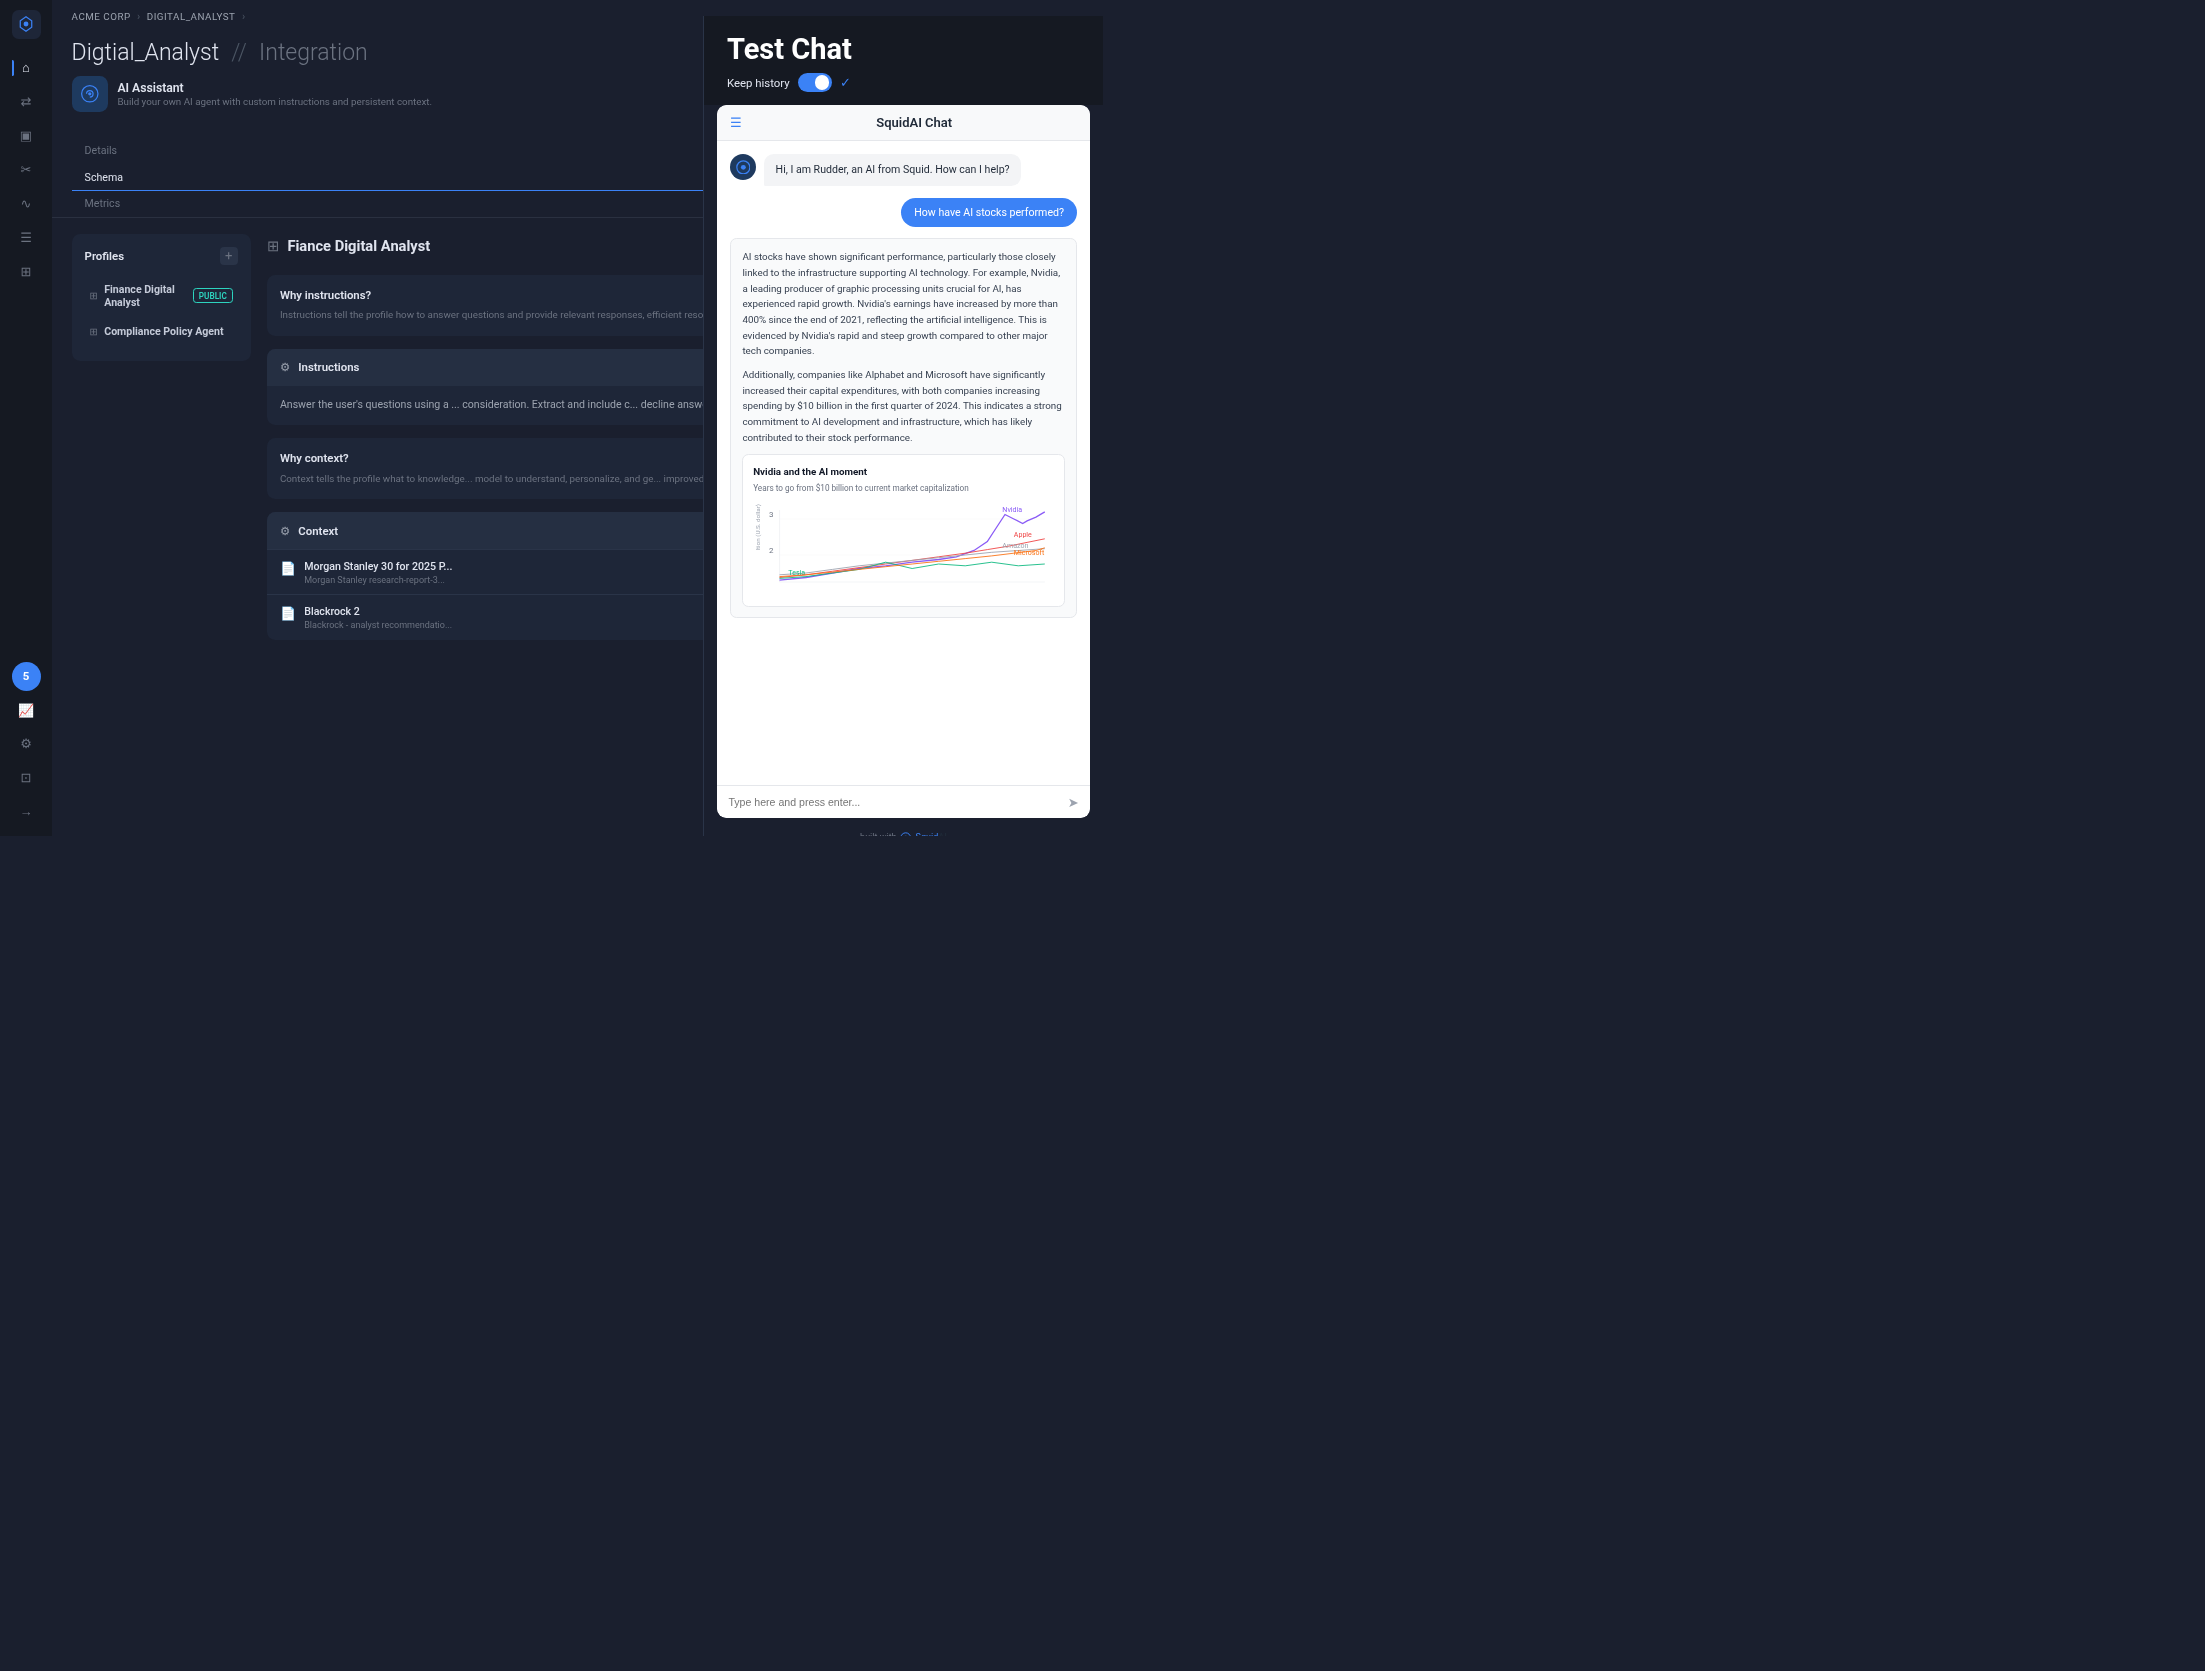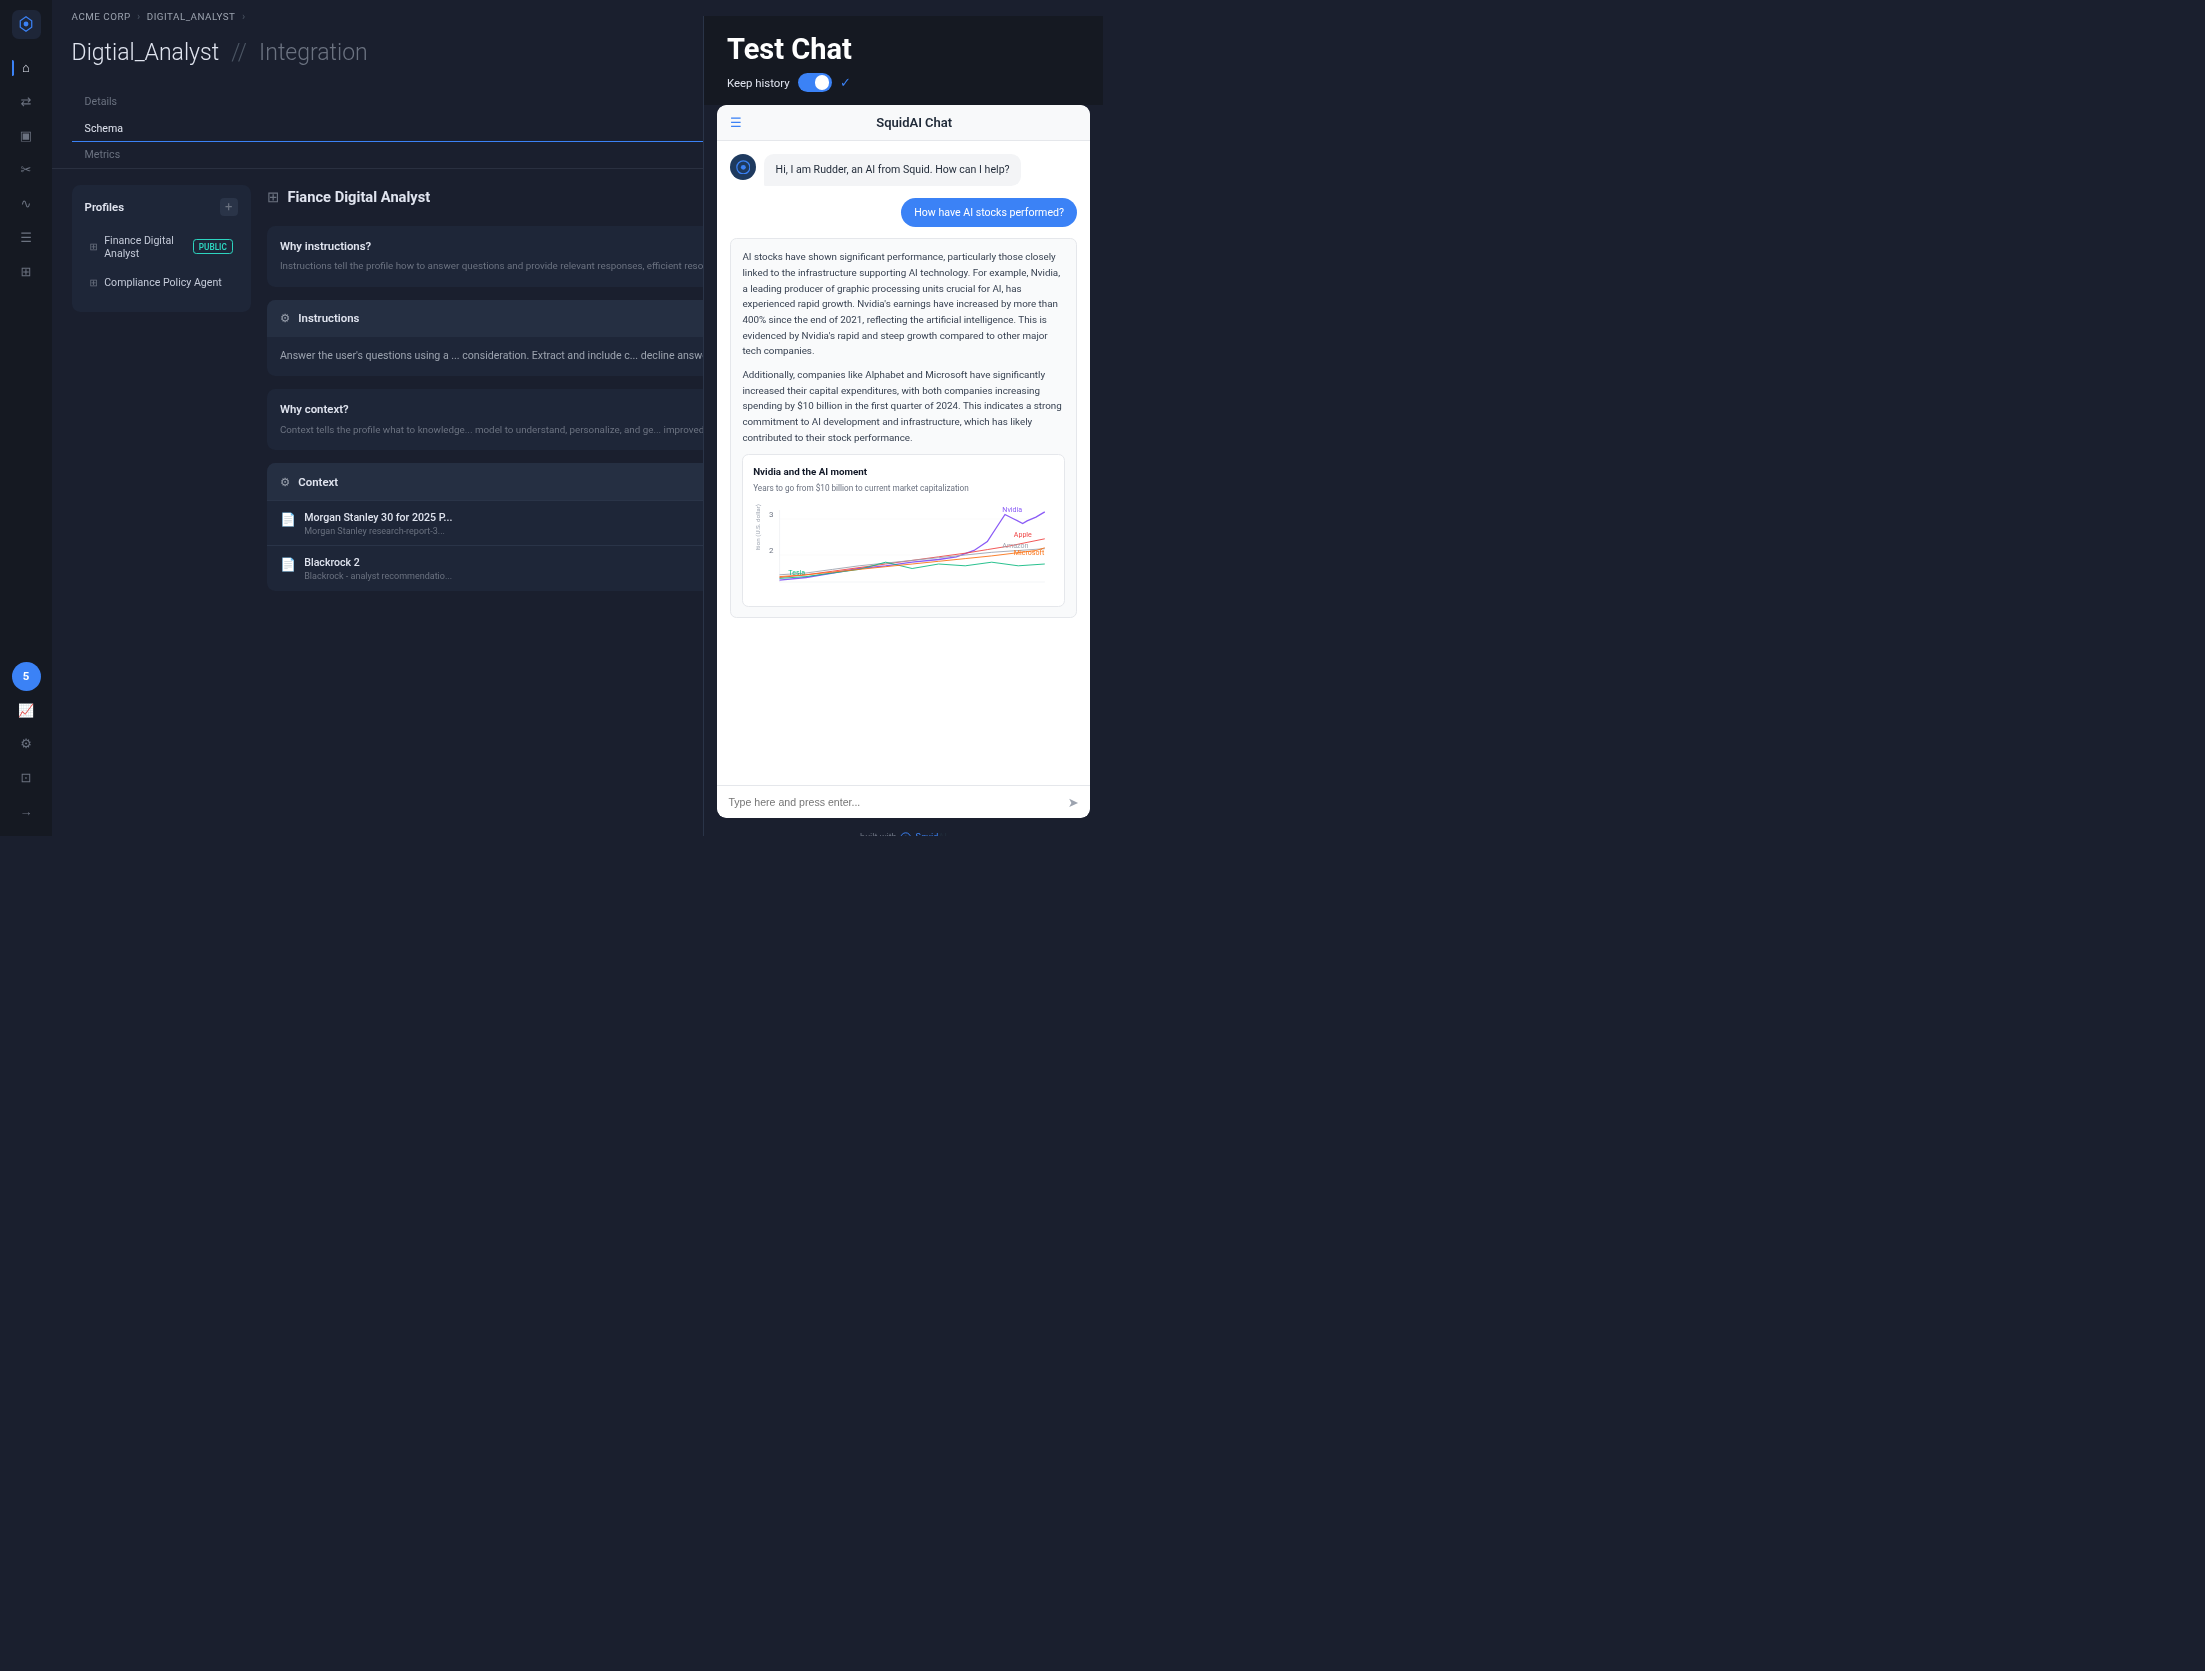--- a/index.html
+++ b/index.html
@@ -175,21 +175,21 @@
       display: flex;
       align-items: center;
       justify-content: space-between;
       padding: 6.5px 4.9px;
       border-radius: 4.9px;
       cursor: pointer;
       margin-bottom: 3.3px;
     }
     .profile-item-left { display: flex; align-items: center; gap: 6.5px; }
     .profile-item-icon { font-size: 9.8px; color: #6b7280; }
-    .profile-item-name { font-size: 10.6px; color: #c4cad8; }
+    .profile-item-name { font-size: 10.6px; color: #c4cad8; font-weight: bold; }
     .profile-badge {
       font-size: 8.2px;
       padding: 1.6px 4.9px;
       border-radius: 3.3px;
       border: 0.8px solid #2dd4bf;
       color: #2dd4bf;
       font-weight: 600;
     }
 
     
@@ -483,20 +483,33 @@
       <span class="topbar-sep">›</span>
     </div>
 
     <div class="page-header">
       <div class="page-title">
         <span>Digtial_Analyst</span>
         <span class="slash"> // </span>
         <span class="highlight">Integration</span>
       </div>
 
+      <div class="ai-assistant-box">
+        <div class="ai-icon">
+          <svg width="19.6" height="19.6" viewBox="0 0 24 24" fill="none">
+            <circle cx="12" cy="12" r="10" stroke="#3b82f6" stroke-width="1.5"></circle>
+            <path d="M8 12c0-2.2 1.8-4 4-4s4 1.8 4 4-1.8 4-4 4" stroke="#3b82f6" stroke-width="1.5"></path>
+            <circle cx="12" cy="12" r="2" fill="#3b82f6"></circle>
+          </svg>
+        </div>
+        <div>
+          <div class="ai-label">AI Assistant</div>
+          <div class="ai-desc">Build your own AI agent with custom instructions and persistent context.</div>
+        </div>
+      </div>
     </div>
 
     <div class="tabs">
       <div class="tab">Details</div>
       <div class="tab active">Schema</div>
       <div class="tab">Metrics</div>
     </div>
 
     <div class="body-area">
 

